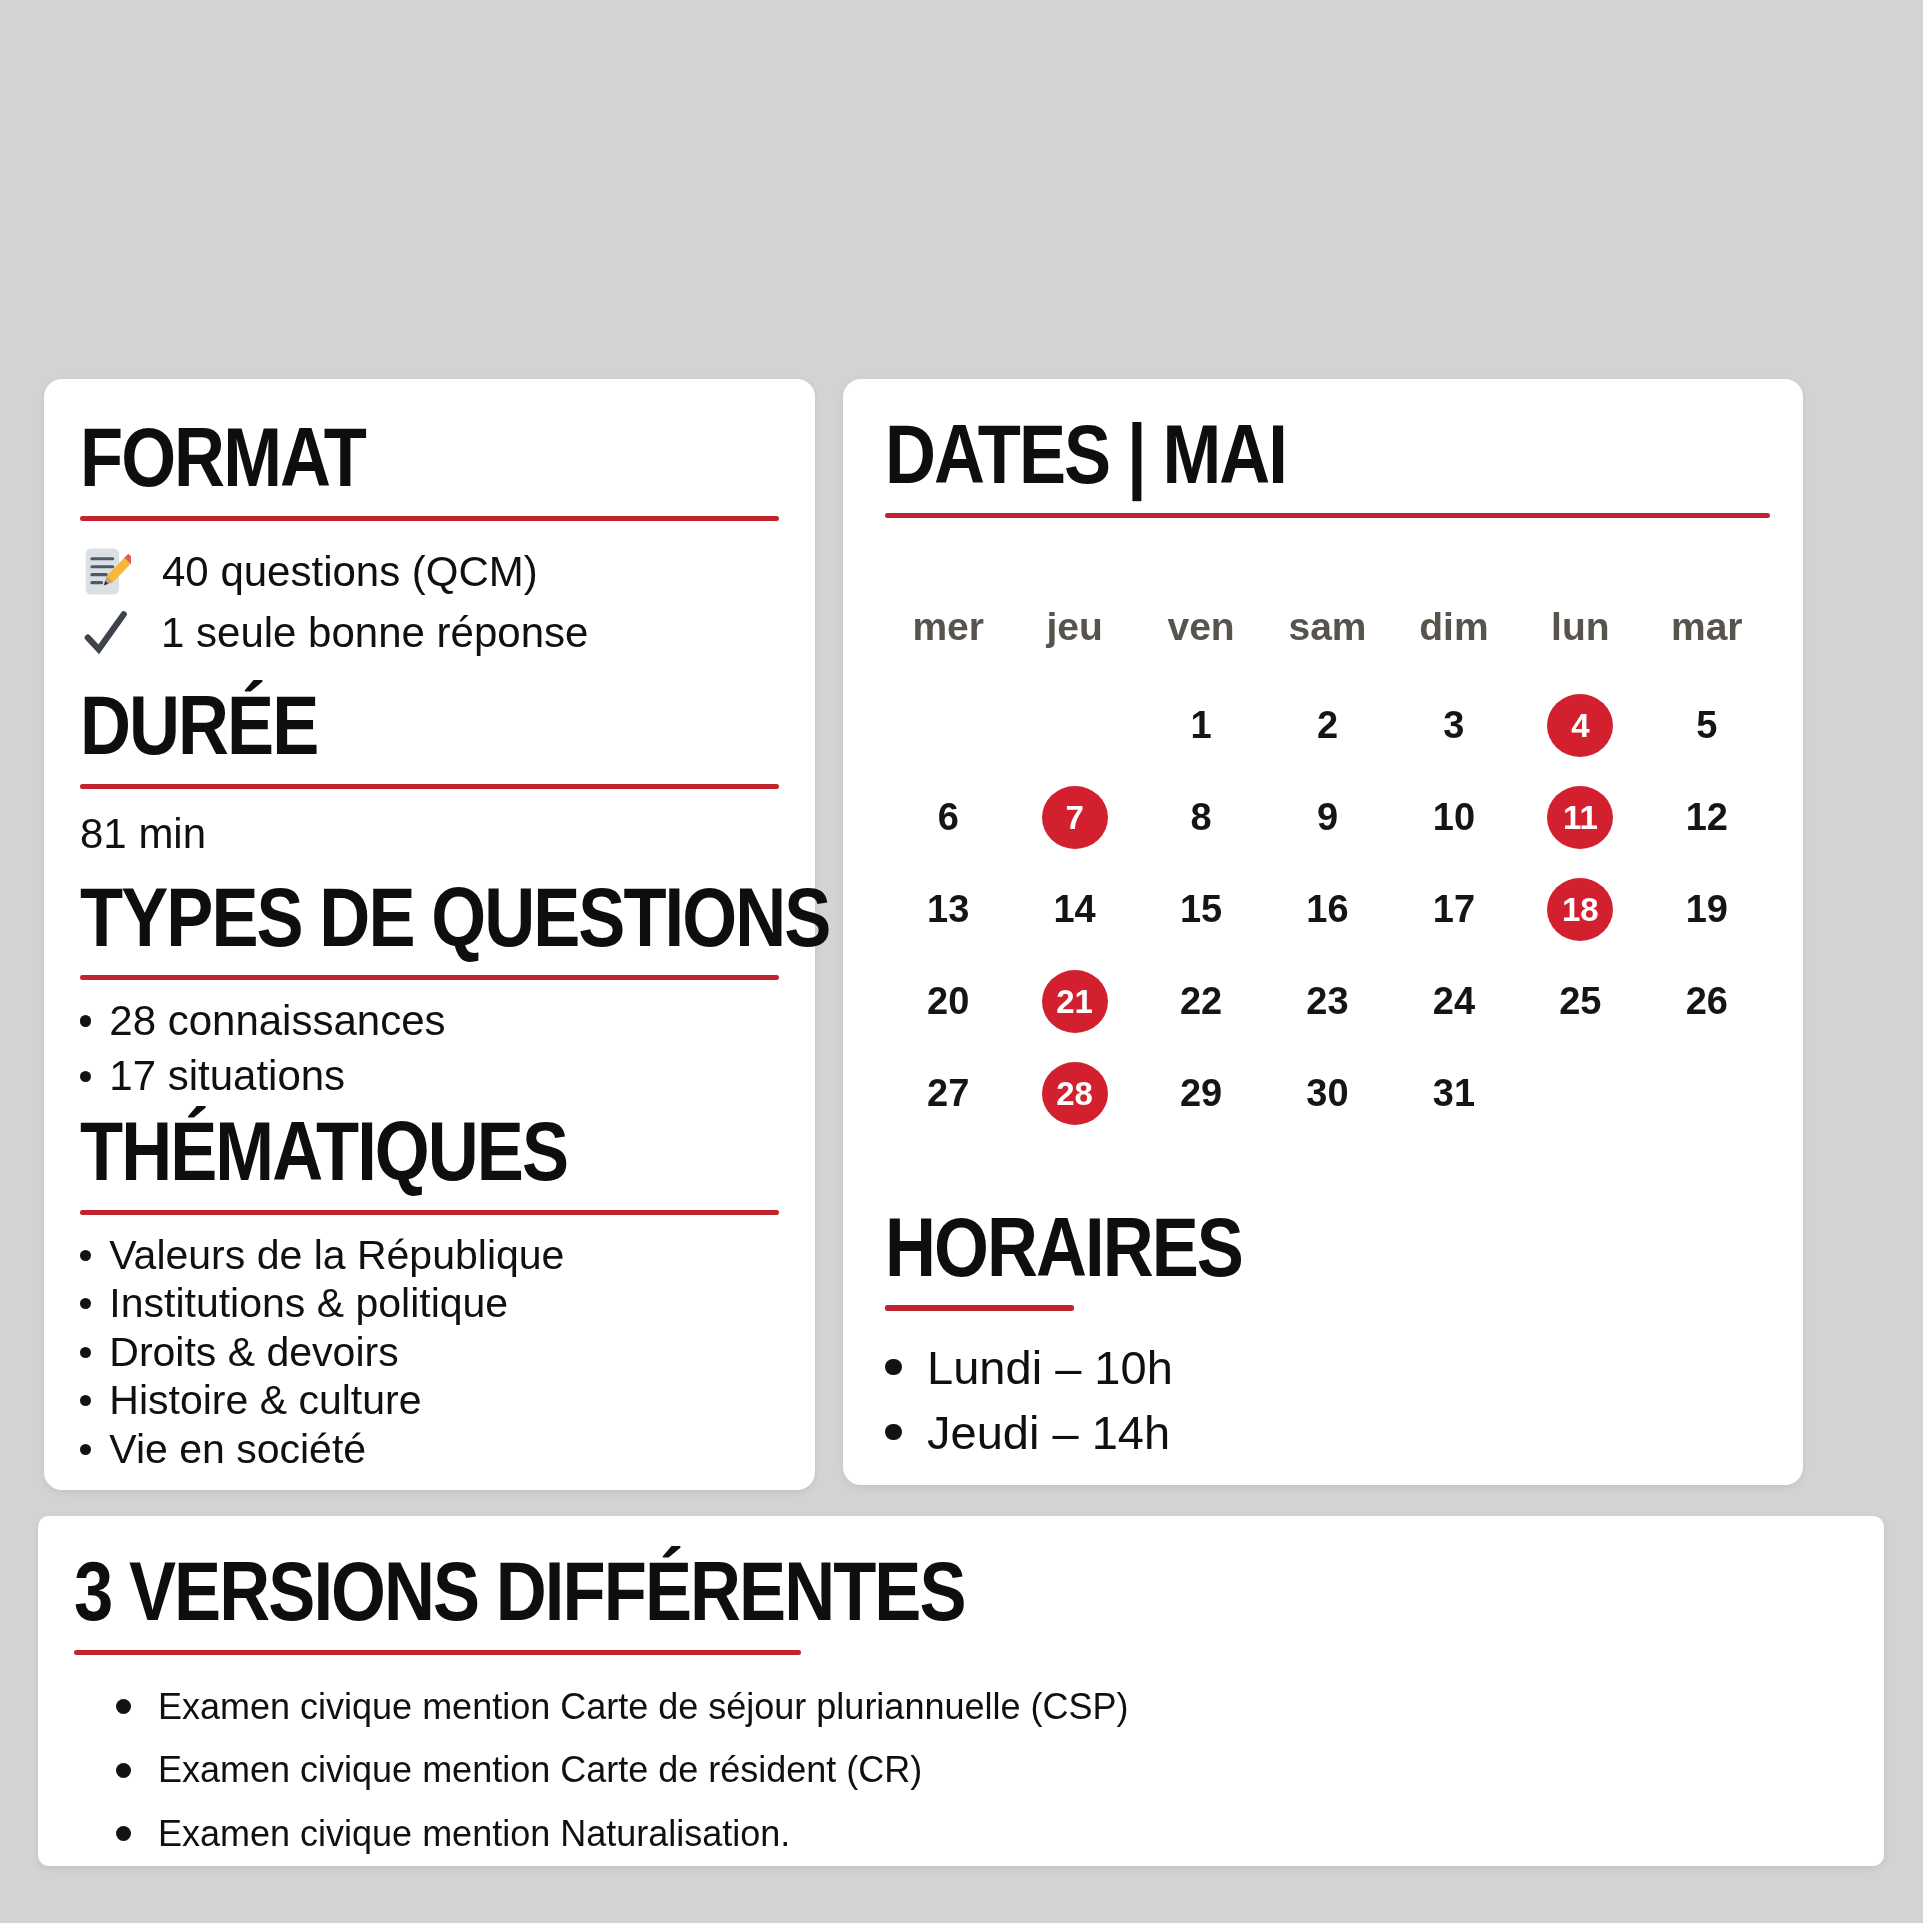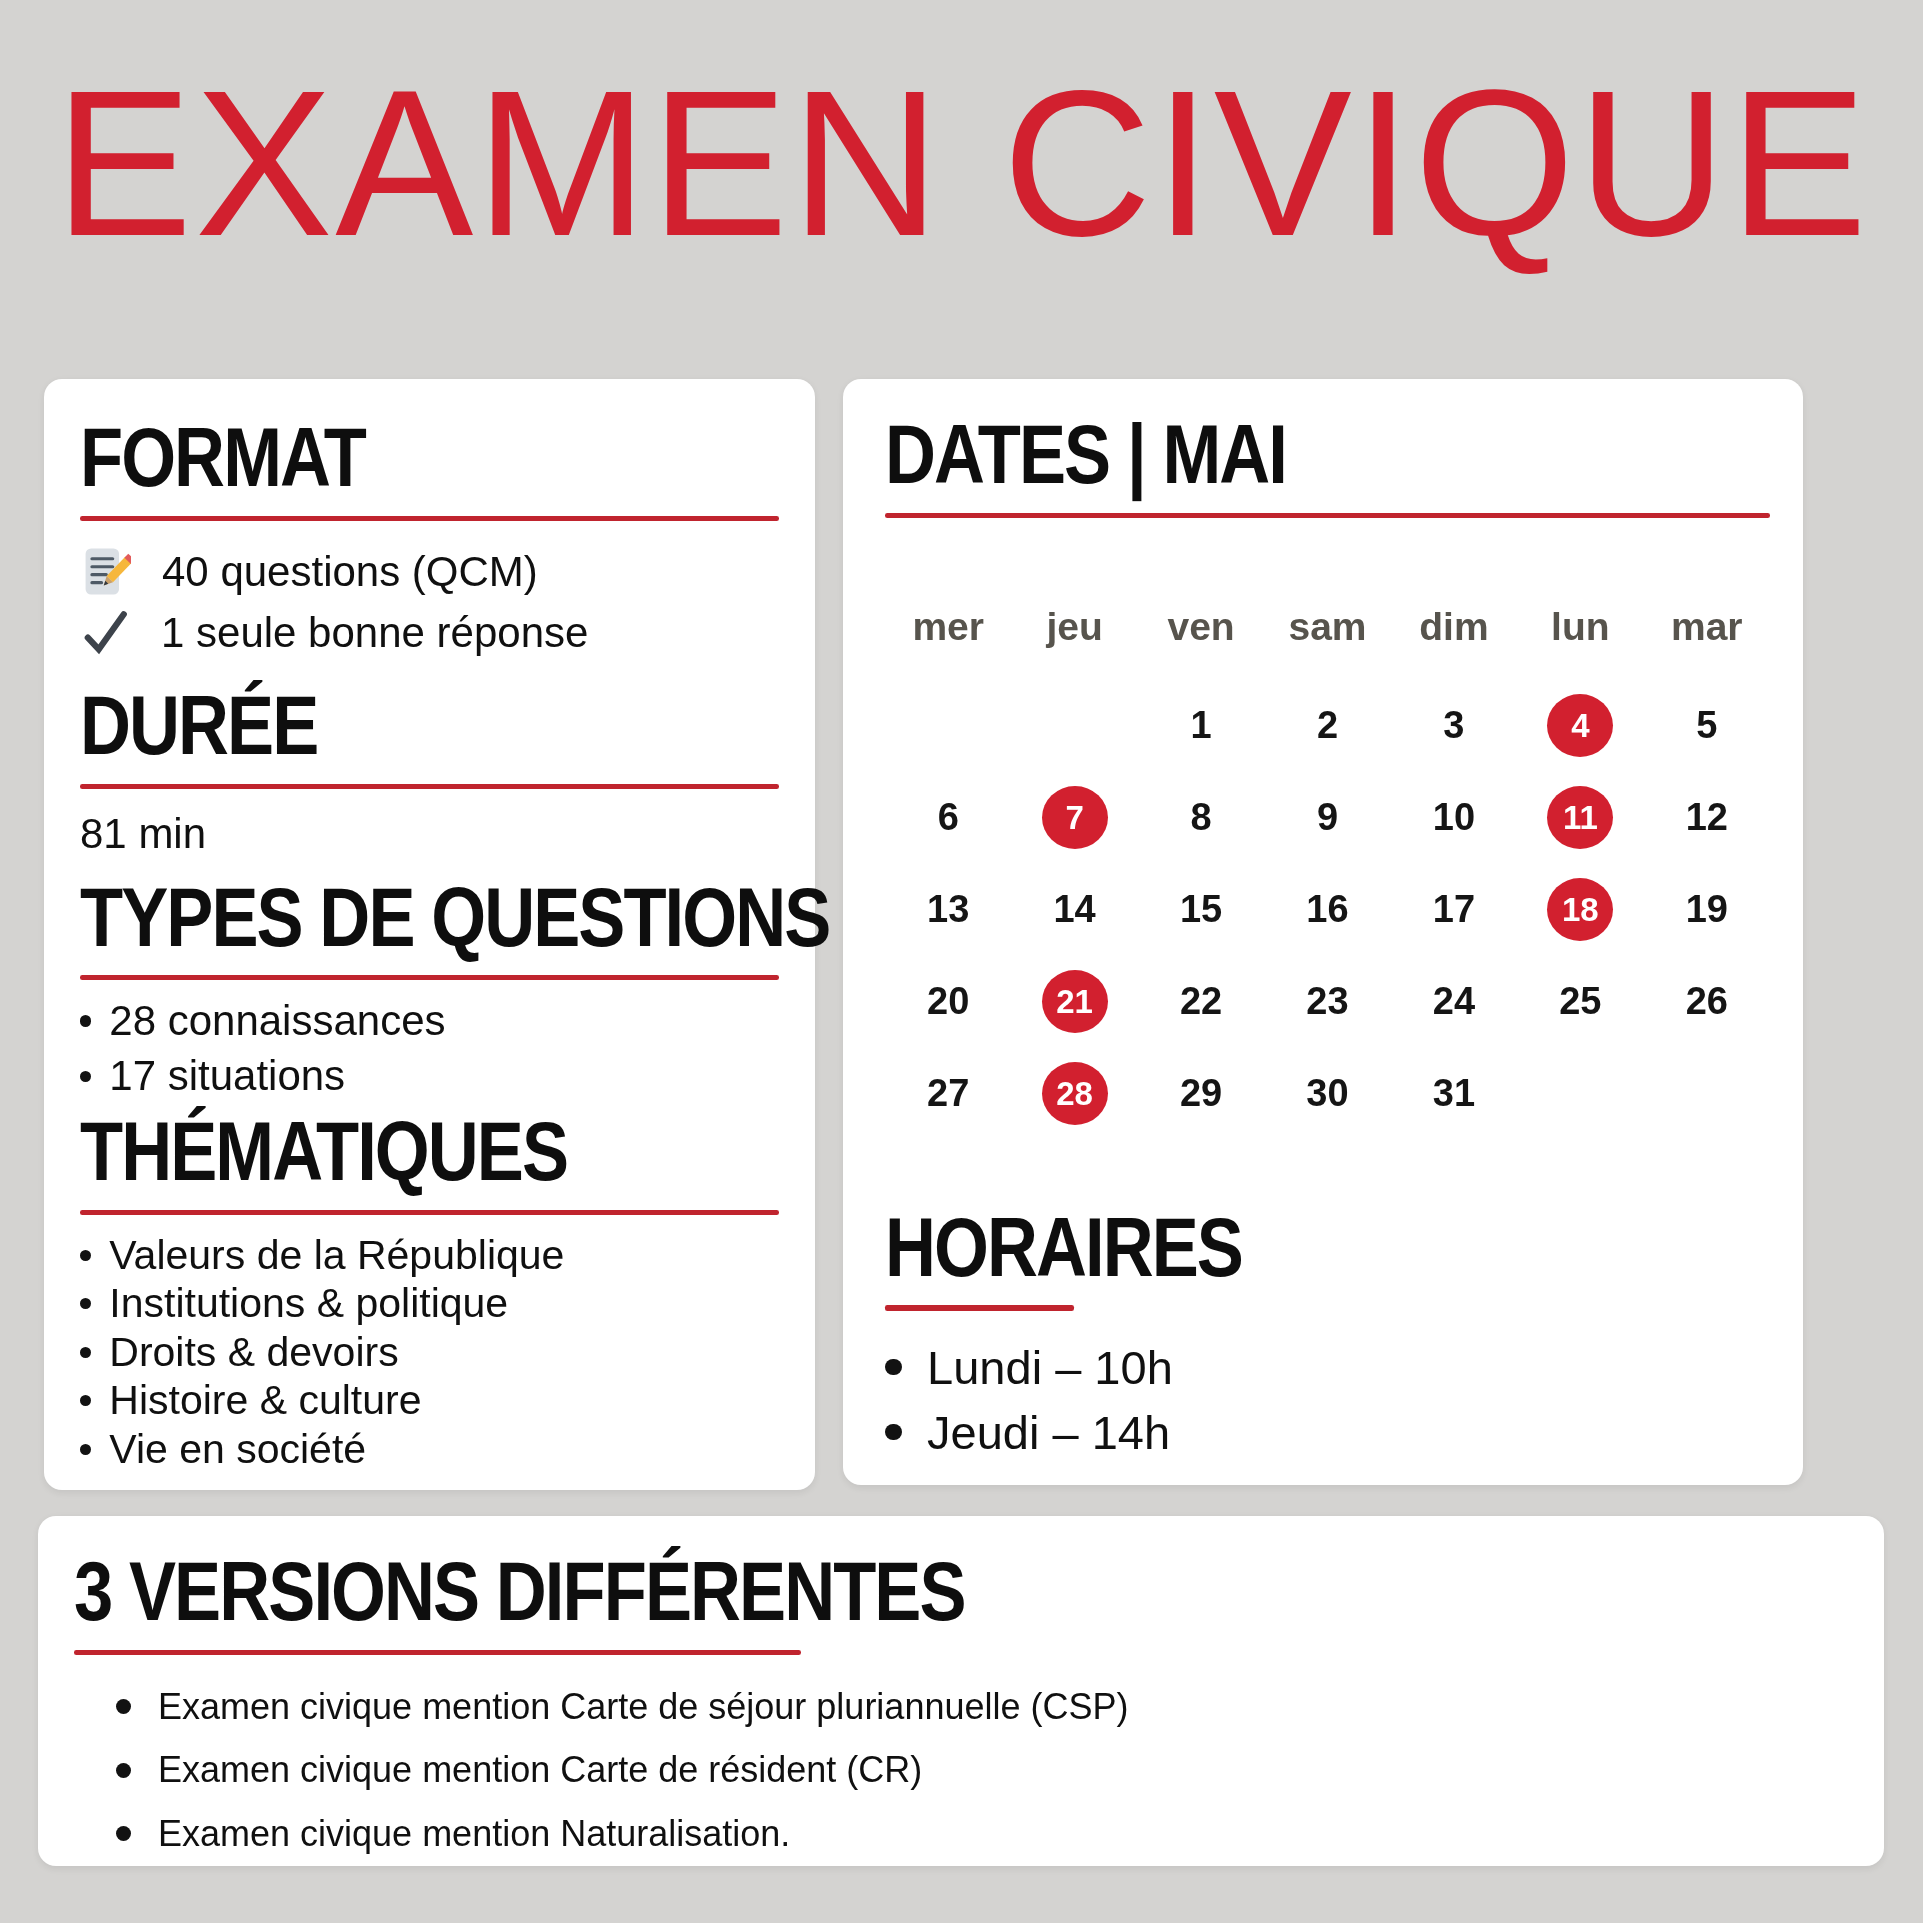--- a/index.html
+++ b/index.html
@@ -23,21 +23,21 @@
     white-space:nowrap;margin:0;
   }
 
   
   .card{
     position:absolute;background:var(--card);border-radius:18px;
     box-shadow:0 2.3px 7.5px rgba(0,0,0,0.07);
   }
   .card.left  {left:44px;  top:379px;  width:771px; height:1111px; padding:36px 36px 15px 36px;}
   .card.right {left:843px; top:379px; width:960px; height:1106px; padding:33px 33px 15px 42px;}
-  .card.bottom{left:38px;  top:1516px; width:1846px; height:350px;  padding:33px 36px 2px 36px;}
+  .card.bottom{left:38px;  top:1516px; width:1846px; height:350px;  padding:33px 36px 2px 36px;border-radius:11px;}
 
   
   h2{
     margin:0;font-size:84px;line-height:1;font-weight:700;
     letter-spacing:-2.3px;color:#0e0e0e;
     transform:scaleX(0.84);transform-origin:left bottom;
     white-space:nowrap;
   }
   .rule{height:5.3px;background:var(--rule);border-radius:2.3px;margin-top:16.5px;}
   .rule.short{width:189px;}
@@ -88,21 +88,20 @@
   
   ul.versions-list{margin-top:27px;padding-left:42px;}
   ul.versions-list li{font-size:36px;height:50px;margin-bottom:13.5px;}
   ul.versions-list .dot{width:15px;height:15px;margin-right:27px;}
 </style>
 </head>
 <body>
 
 <div id="canvas">
 
-  <h1 class="poster-title">EXAMEN CIVIQUE</h1>
 
   <section class="card left">
     <h2>FORMAT</h2>
     <div class="rule"></div>
 
     <div class="icon-line first">
       <span class="icon">
         <svg width="51" height="51" viewBox="0 0 64 64">
           <rect x="7" y="3" width="42" height="58" rx="7" fill="#dbe0e5"></rect>
           <line x1="15" y1="16" x2="41" y2="16" stroke="#4e5a66" stroke-width="4" stroke-linecap="round"></line>

